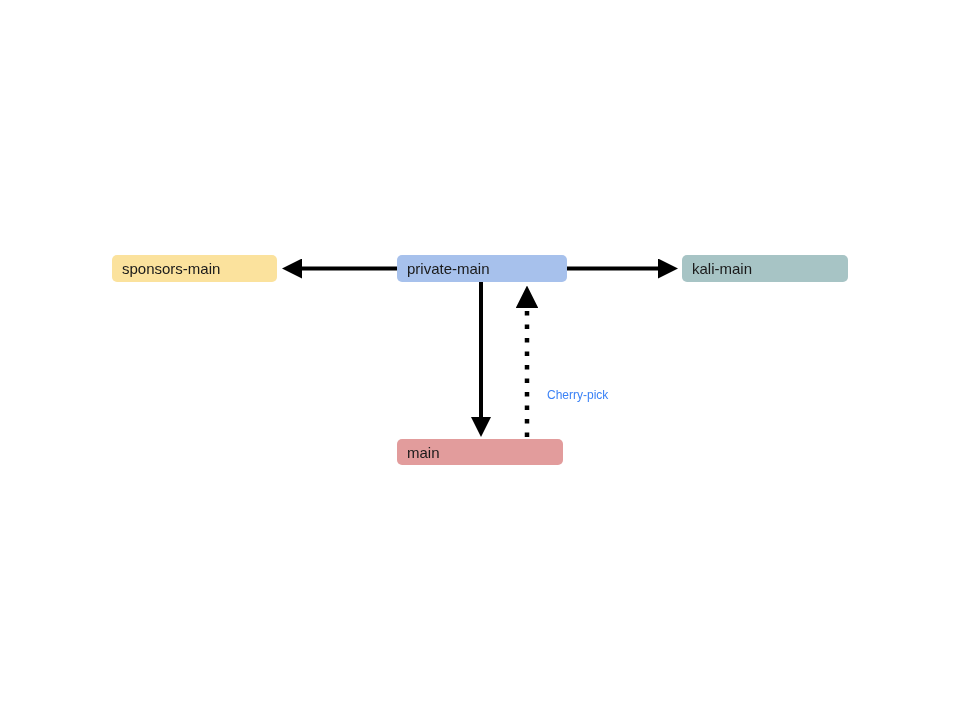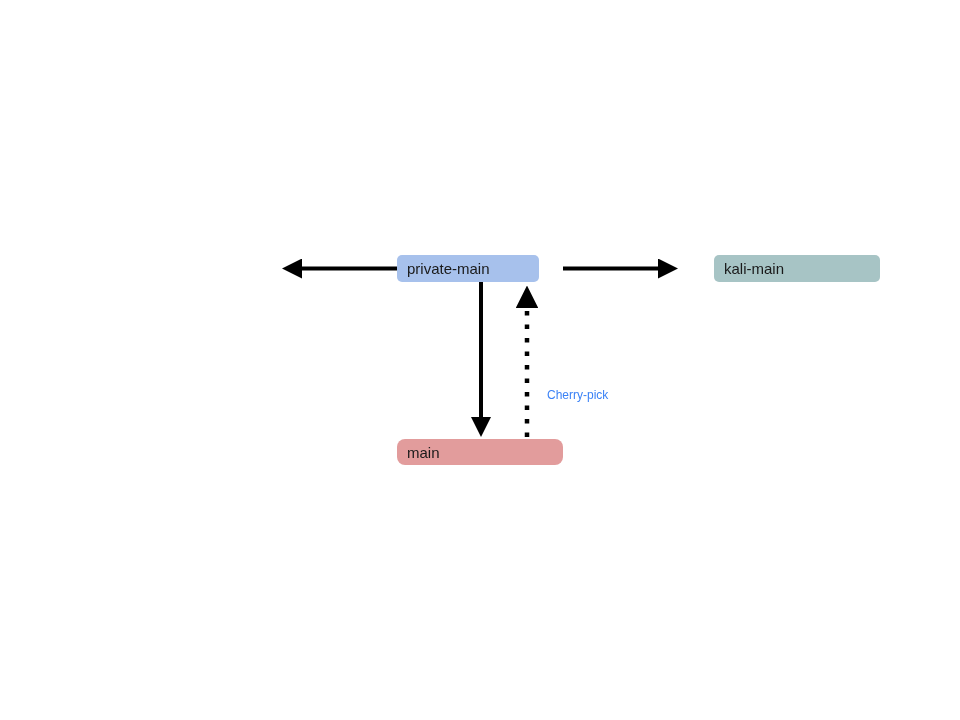--- a/index.html
+++ b/index.html
@@ -33,22 +33,22 @@
     border-radius: 5px;
     box-sizing: border-box;
     display: flex;
     align-items: center;
     padding-left: 10px;
     font-size: 15px;
     color: #1a1a1a;
     white-space: nowrap;
   }
   .node-sponsors { left: 112px; top: 255px; width: 165px; background: #FBE29D; }
-  .node-private  { left: 397px; top: 255px; width: 142px; background: #A7C1EC; }
-  .node-kali     { left: 682px; top: 255px; width: 166px; background: #A7C4C5; margin-left: 32px; }
+  .node-private  { left: 397px; top: 255px; width: 170px; background: #A7C1EC; }
+  .node-kali     { left: 682px; top: 255px; width: 166px; background: #A7C4C5; }
   .node-main     { left: 397px; top: 439px; width: 166px; height: 26px; background: #E29C9C; }
   .edge-label {
     position: absolute;
     left: 547px;
     top: 388px;
     font-size: 12px;
     color: #3b82f6;
     white-space: nowrap;
   }
 </style>
@@ -66,28 +66,31 @@
 
     <line x1="397" y1="268.5" x2="302" y2="268.5" stroke="#000000" stroke-width="4" marker-end="url(#arrowhead)"></line>
 
     <line x1="563" y1="268.5" x2="658" y2="268.5" stroke="#000000" stroke-width="4" marker-end="url(#arrowhead)"></line>
 
     <line x1="481" y1="282" x2="481" y2="417" stroke="#000000" stroke-width="4" marker-end="url(#arrowhead)"></line>
 
     <line x1="527" y1="437" x2="527" y2="308" stroke="#000000" stroke-width="4.5" stroke-dasharray="4.5 9" marker-end="url(#arrowhead)"></line>
   </svg>
 
+  <div class="node node-sponsors" style="background: rgb(251, 226, 157);">
+    <span>sponsors-main</span>
+  </div>
 
   <div class="node node-private" style="background: rgb(167, 193, 236);">
     <span>private-main</span>
   </div>
 
   <div class="node node-kali" style="background: rgb(167, 196, 197);">
     <span>kali-main</span>
   </div>
 
-  <div class="node node-main" style="background: rgb(226, 156, 156); border-radius: 8px;">
+  <div class="node node-main" style="background: rgb(226, 156, 156);">
     <span>main</span>
   </div>
 
   <div class="edge-label">Cherry-pick</div>
 
 </div>
 
 </body></html>

